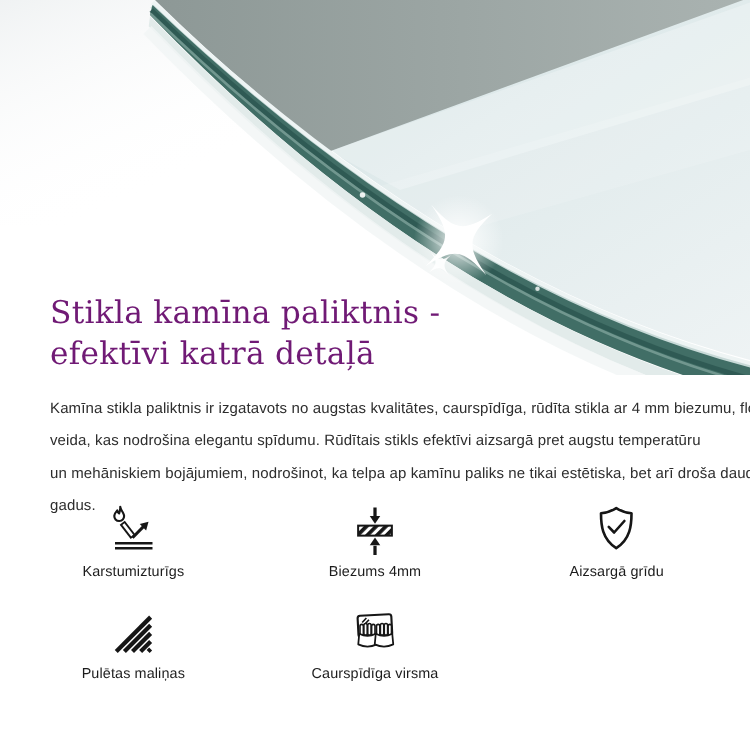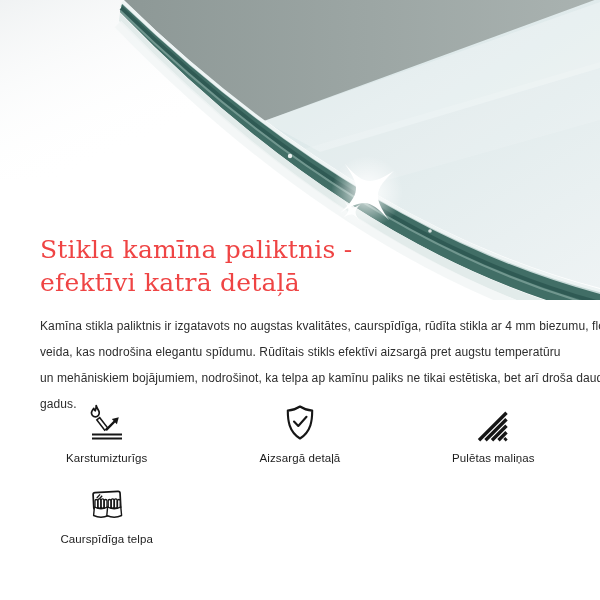--- a/index.html
+++ b/index.html
@@ -4,21 +4,21 @@
 <style>
   html,body{margin:0;padding:0;background:#ffffff;}
   .canvas{
     position:relative;width:600px;height:600px;background:#ffffff;
     overflow:hidden;font-family:"Liberation Sans",sans-serif;
   }
   .hero{position:absolute;left:0;top:0;}
   .title-block{
     position:absolute;left:40px;top:233px;
     font-family:"DejaVu Serif","Liberation Serif",serif;
-    font-size:25px;line-height:33px;color:#ef4444;letter-spacing:0.2px;
+    font-size:25px;line-height:33px;color:#701a75;letter-spacing:0.2px;
     white-space:nowrap;
   }
   .description{
     position:absolute;left:40px;top:313px;
     font-size:12px;line-height:26px;color:#2d2d2d;letter-spacing:0.1px;
     white-space:nowrap;
   }
   .features{
     position:absolute;left:10px;top:403px;width:580px;
     display:grid;grid-template-columns:repeat(3,1fr);row-gap:20px;
@@ -113,27 +113,42 @@
         <path d="M11.2,2.5 C11.8,5.5 13.8,6.8 14.2,9.2 C14.6,11.8 12.8,13.8 10.4,13.8 C8,13.8 6.2,11.9 6.5,9.4 C6.7,7.7 7.7,6.6 8.8,5.3 C9,6.5 9.5,7.2 10.3,7.8 C10.9,6 11.3,4.4 11.2,2.5 Z" fill="none" stroke="#161616" stroke-width="1.7" stroke-linejoin="round"></path>
         <path d="M12.8,15.2 L21.6,26.6" stroke="#161616" stroke-width="5.2" fill="none"></path>
         <path d="M13.7,16.3 L20.8,25.5" stroke="#ffffff" stroke-width="2.1" fill="none"></path>
         <path d="M21,27.2 L30.5,17.5" stroke="#161616" stroke-width="2.4" fill="none"></path>
         <path d="M33.8,14.3 L26.8,16.1 L31.9,21.3 Z" fill="#161616"></path>
         <path d="M7,31.5 H37 M7,35.5 H37" stroke="#161616" stroke-width="2" fill="none"></path>
       </svg>
       <div class="feature-label">Karstumizturīgs</div>
     </div>
 
+    <div class="feature">
+      <svg width="44" height="44" viewBox="0 0 44 44">
+        <defs>
+          <pattern id="hatch" width="5.5" height="5.5" patternUnits="userSpaceOnUse" patternTransform="rotate(45)">
+            <rect width="3" height="5.5" fill="#161616"></rect>
+          </pattern>
+        </defs>
+        <rect x="8.5" y="17.5" width="27" height="8" fill="url(#hatch)" stroke="#161616" stroke-width="1.6"></rect>
+        <path d="M22,3 V10.5" stroke="#161616" stroke-width="2.6" fill="none"></path>
+        <path d="M22,16 L17.8,9.8 H26.2 Z" fill="#161616"></path>
+        <path d="M22,41 V33.5" stroke="#161616" stroke-width="2.6" fill="none"></path>
+        <path d="M22,27 L17.8,33.2 H26.2 Z" fill="#161616"></path>
+      </svg>
+      <div class="feature-label">Biezums 4mm</div>
+    </div>
 
     <div class="feature">
       <svg width="44" height="44" viewBox="0 0 44 44">
         <path d="M22,3.5 C25.8,6 29.8,7.2 34.2,7.6 C34.2,16.8 33.4,28.3 22,35.5 C10.6,28.3 9.8,16.8 9.8,7.6 C14.2,7.2 18.2,6 22,3.5 Z" fill="none" stroke="#161616" stroke-width="2.1" stroke-linejoin="round"></path>
         <path d="M16,18.5 L20.3,23 L28.5,13.8" fill="none" stroke="#161616" stroke-width="2.1" stroke-linecap="round" stroke-linejoin="round"></path>
       </svg>
-      <div class="feature-label">Aizsargā detaļā</div>
+      <div class="feature-label">Aizsargā grīdu</div>
     </div>
 
 
     <div class="feature">
       <svg width="44" height="44" viewBox="0 0 44 44">
         <g stroke="#161616" stroke-width="3.4" fill="none">
           <path d="M8,37.2 L35.5,9.7"></path>
           <path d="M14.5,37.2 L35.5,16.2"></path>
           <path d="M21,37.2 L35.5,22.7"></path>
           <path d="M27.5,37.2 L35.5,29.2"></path>
@@ -161,17 +176,17 @@
         <g>
           <g fill="#ffffff" stroke="#161616" stroke-width="1.3">
             <rect x="23.2" y="15.5" width="2.7" height="8.6" rx="1.35"></rect>
             <rect x="26.3" y="14.8" width="2.7" height="9.3" rx="1.35"></rect>
             <rect x="29.4" y="14.8" width="2.7" height="9.3" rx="1.35"></rect>
             <rect x="32.5" y="15.5" width="2.7" height="8.6" rx="1.35"></rect>
           </g>
           <path d="M22.6,23 L21.8,31.5 Q29.2,35 36.6,31.5 L35.8,23 Q29.2,26.5 22.6,23 Z" fill="#ffffff" stroke="#161616" stroke-width="1.4" stroke-linejoin="round"></path>
         </g>
       </svg>
-      <div class="feature-label">Caurspīdīga telpa</div>
+      <div class="feature-label">Caurspīdīga virsma</div>
     </div>
 
   </div>
 </div>
 
 </body></html>

